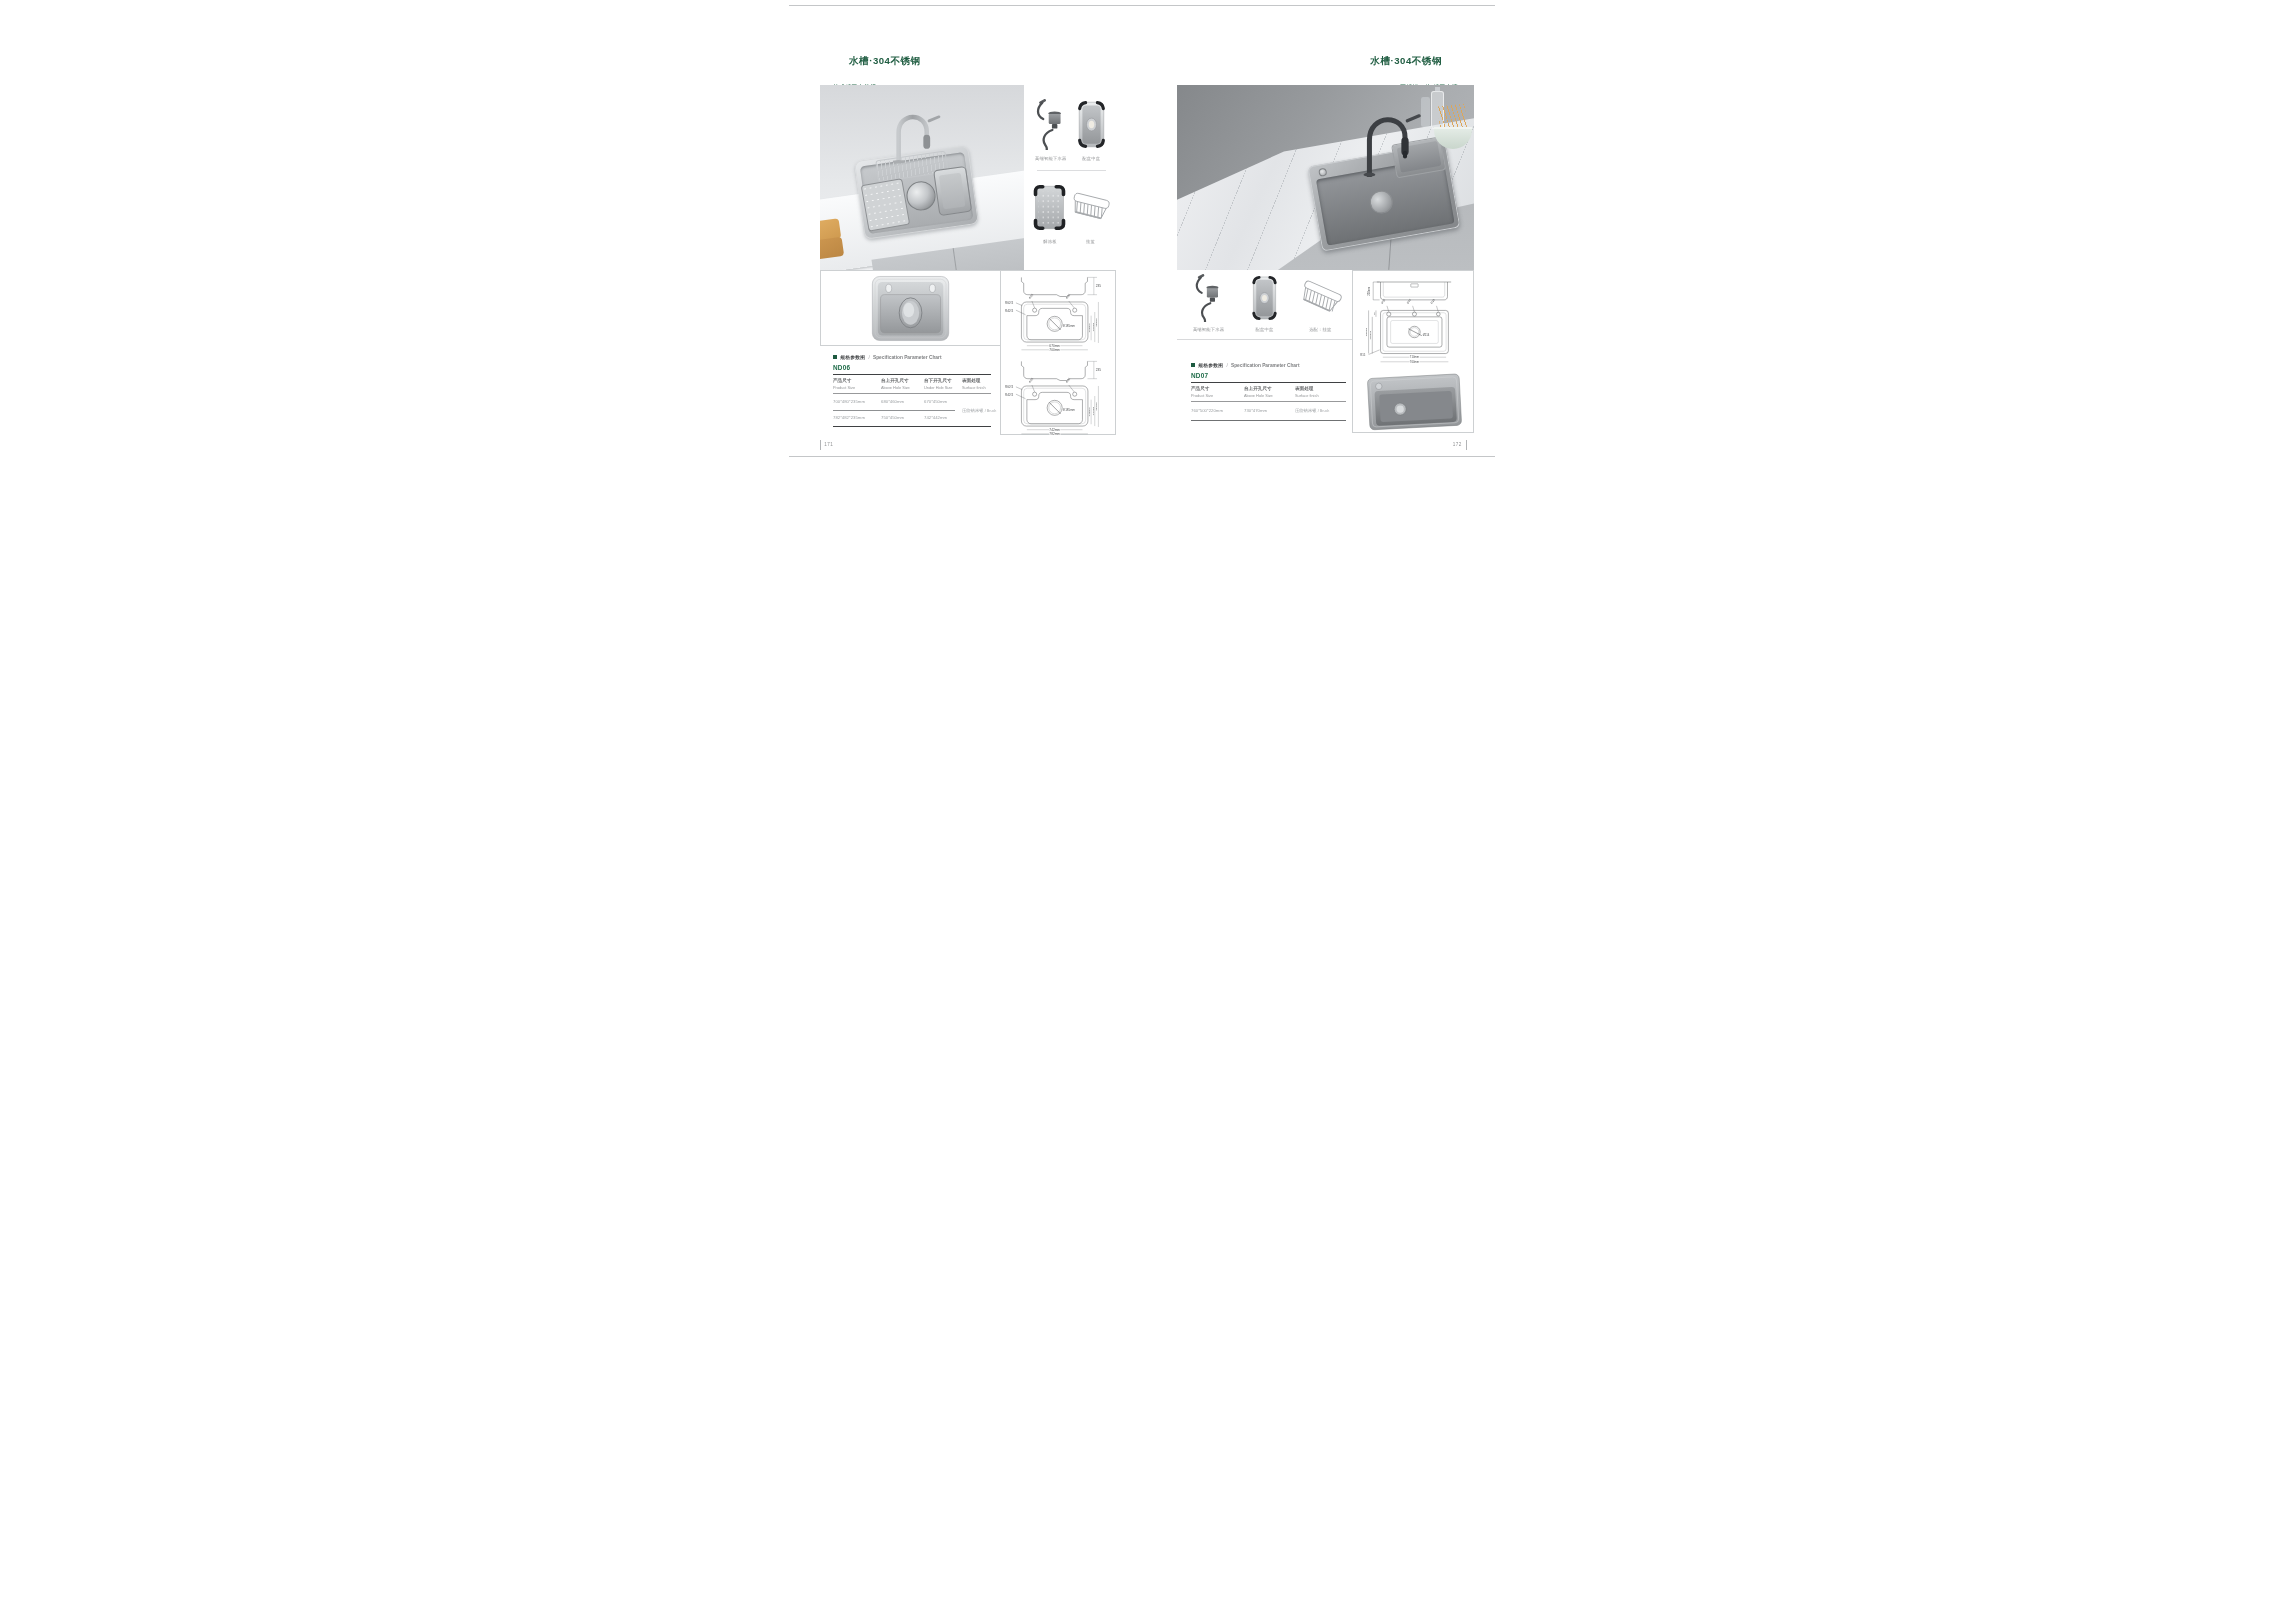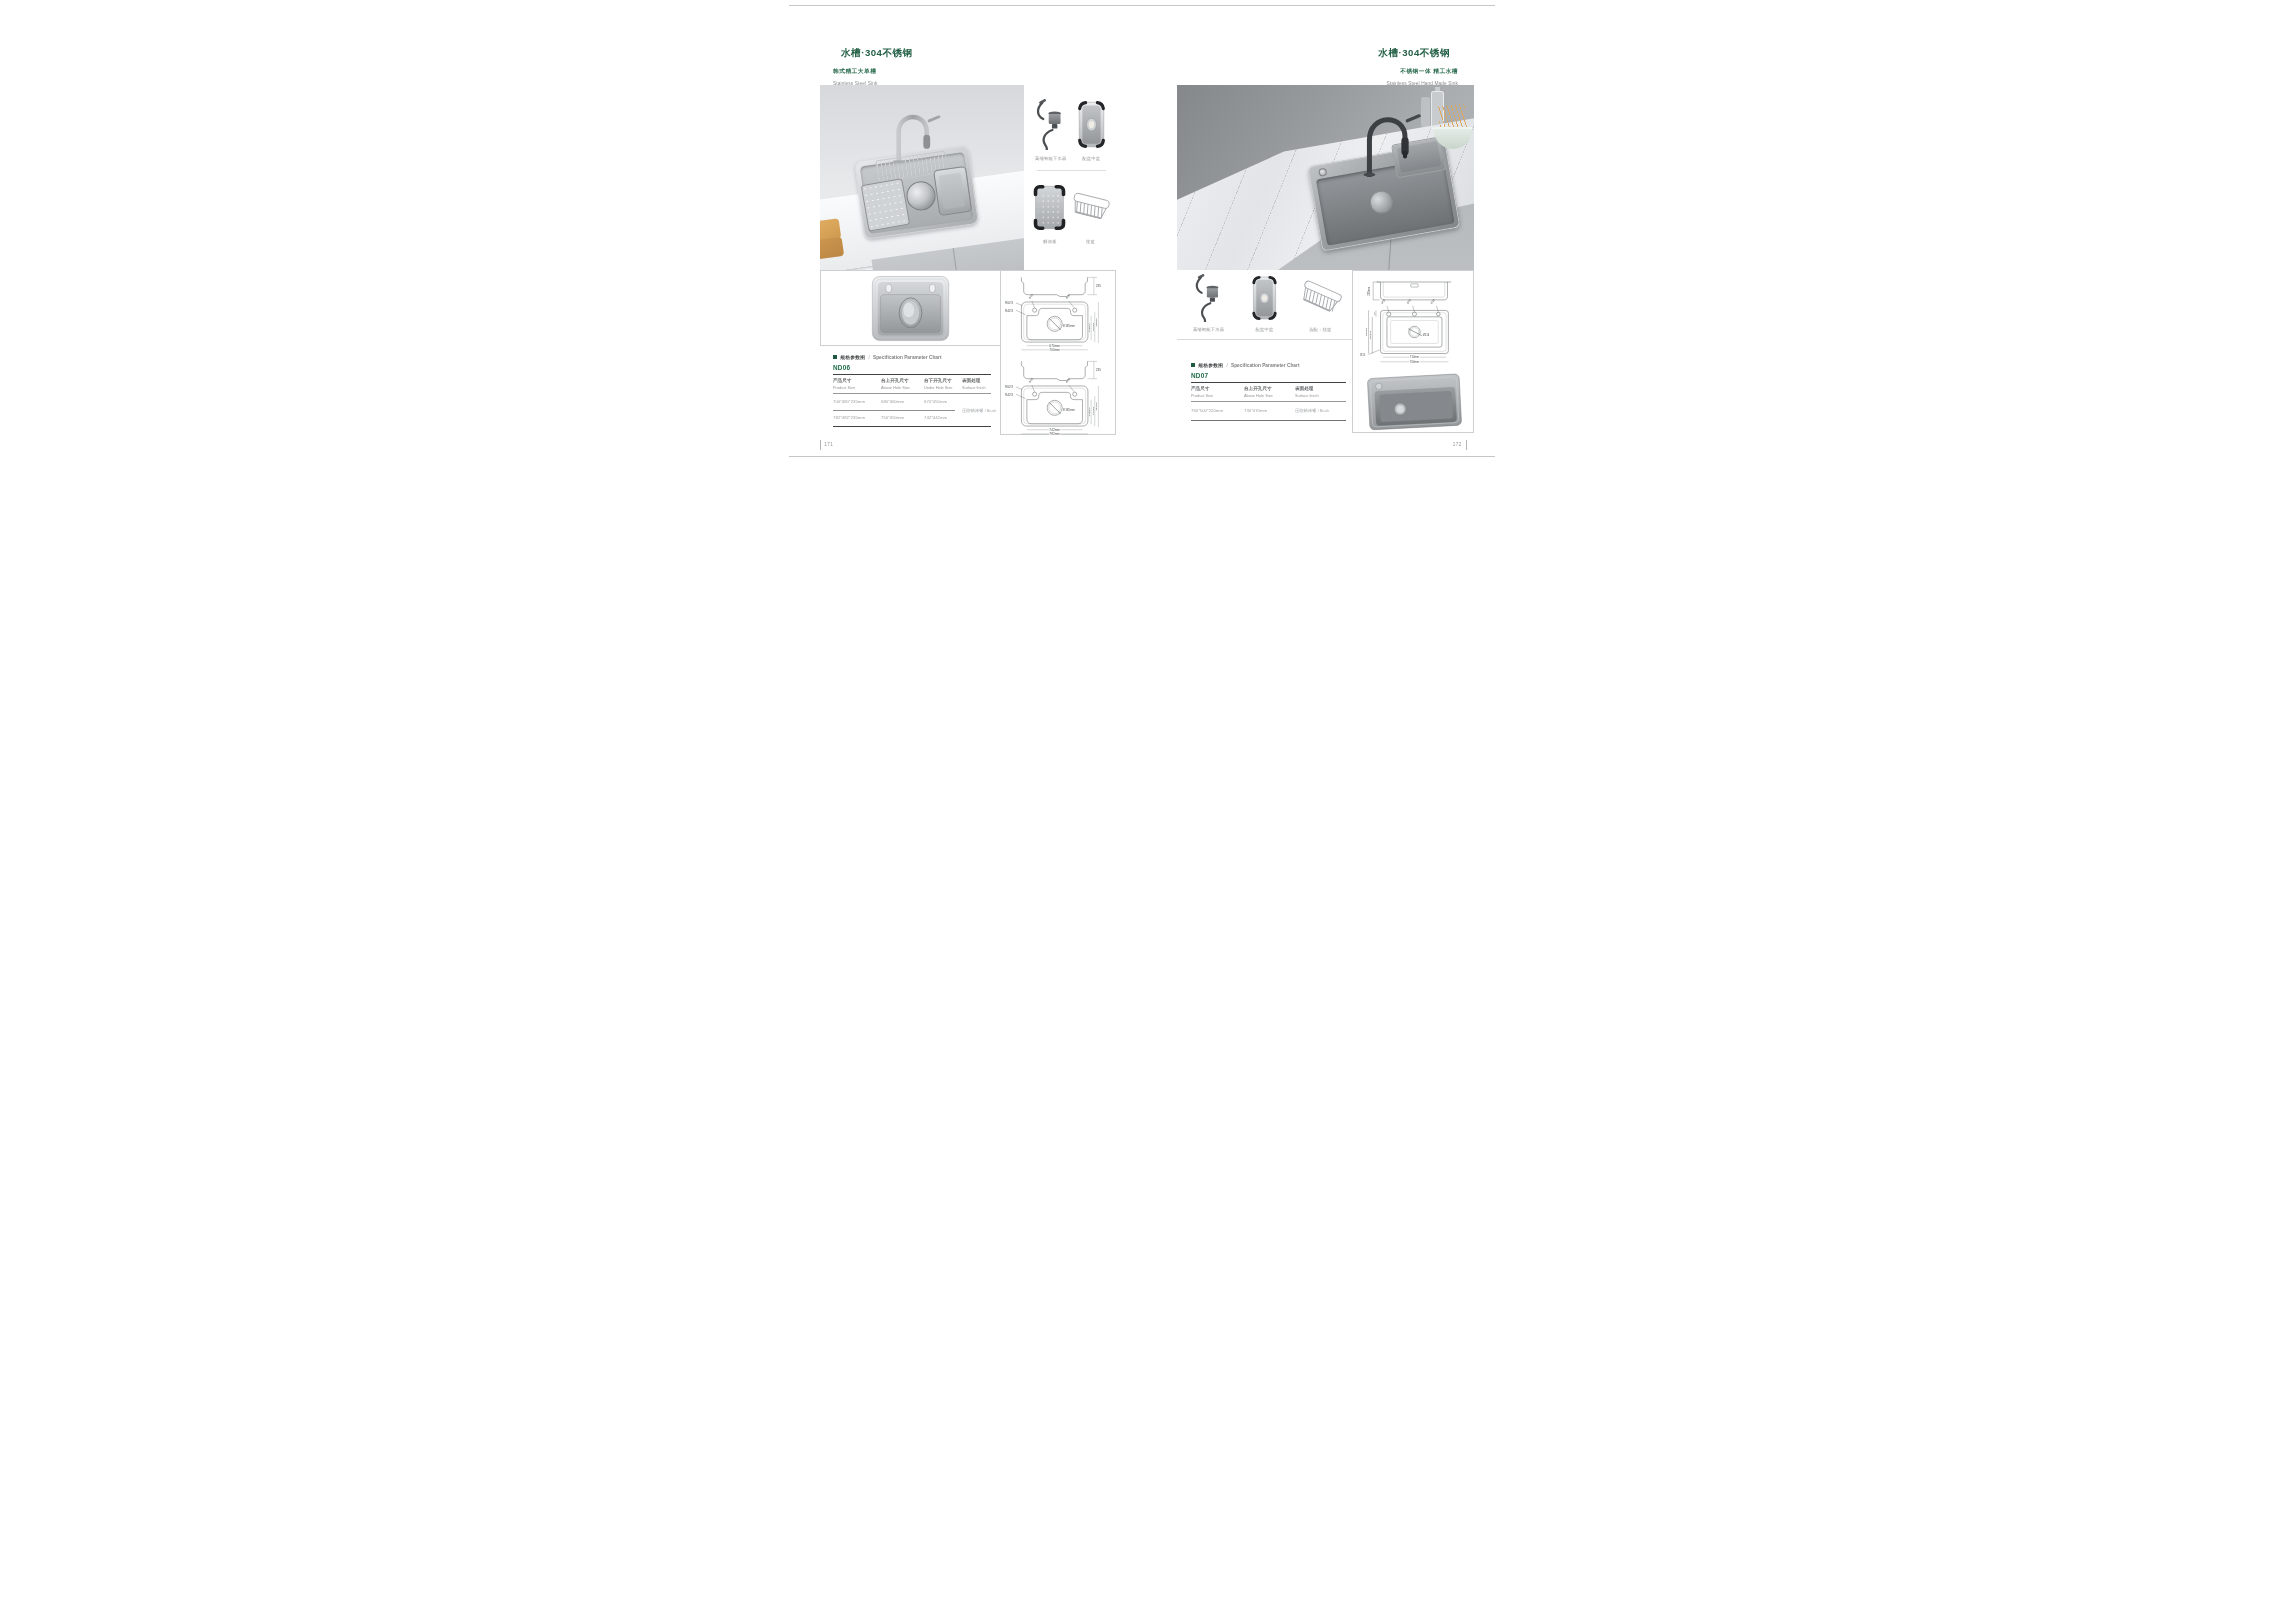--- a/index.html
+++ b/index.html
@@ -2,21 +2,21 @@
 <html style="font-size:7.3px"><head>
 <meta charset="utf-8">
 <style>
   html,body{margin:0;padding:0;background:#ffffff;}
   body{font-family:"Liberation Sans","DejaVu Sans",sans-serif;}
   .sheet{position:relative;width:706px;height:460px;background:#fff;overflow:hidden;margin:0 auto;}
   .hairline{position:absolute;left:0;width:706px;height:0.5px;background:#c4c6c8;}
   .abs{position:absolute;}
 
   
-  .hdr h1{margin:8px;font-size:9.6px;font-weight:600;color:#215e43;letter-spacing:0.5px;}
+  .hdr h1{margin:16px;font-size:9.6px;font-weight:600;color:#215e43;letter-spacing:0.5px;}
   .hdr h2{margin:6px 0 0 0;font-size:5.7px;font-weight:700;color:#2a6b4d;letter-spacing:0.5px;}
   .hdr h3{margin:4.6px 0 0 0;font-size:4.8px;font-weight:400;color:#8b8d8f;letter-spacing:0.1px;}
   .hdr-left{left:44px;top:39px;}
   .hdr-right{left:434px;top:39px;width:235px;text-align:right;}
 
   
   .photo{overflow:hidden;}
   .photo-left{left:31px;top:85px;width:205px;height:185px;background:linear-gradient(180deg,#d6d8db 0%,#e6e8ea 52%,#f1f2f4 100%);}
   .lp-counter{position:absolute;left:-23px;top:100px;width:256px;height:73px;background:linear-gradient(180deg,#fafbfc,#e9ebed);transform:rotate(-8deg);box-shadow:0 1.4px 1.8px rgba(120,125,130,.35);}
   .lp-cab{position:absolute;left:55px;top:161px;width:192px;height:64px;background:linear-gradient(180deg,#c6c9cc,#b4b7ba);transform:rotate(-8deg);}

